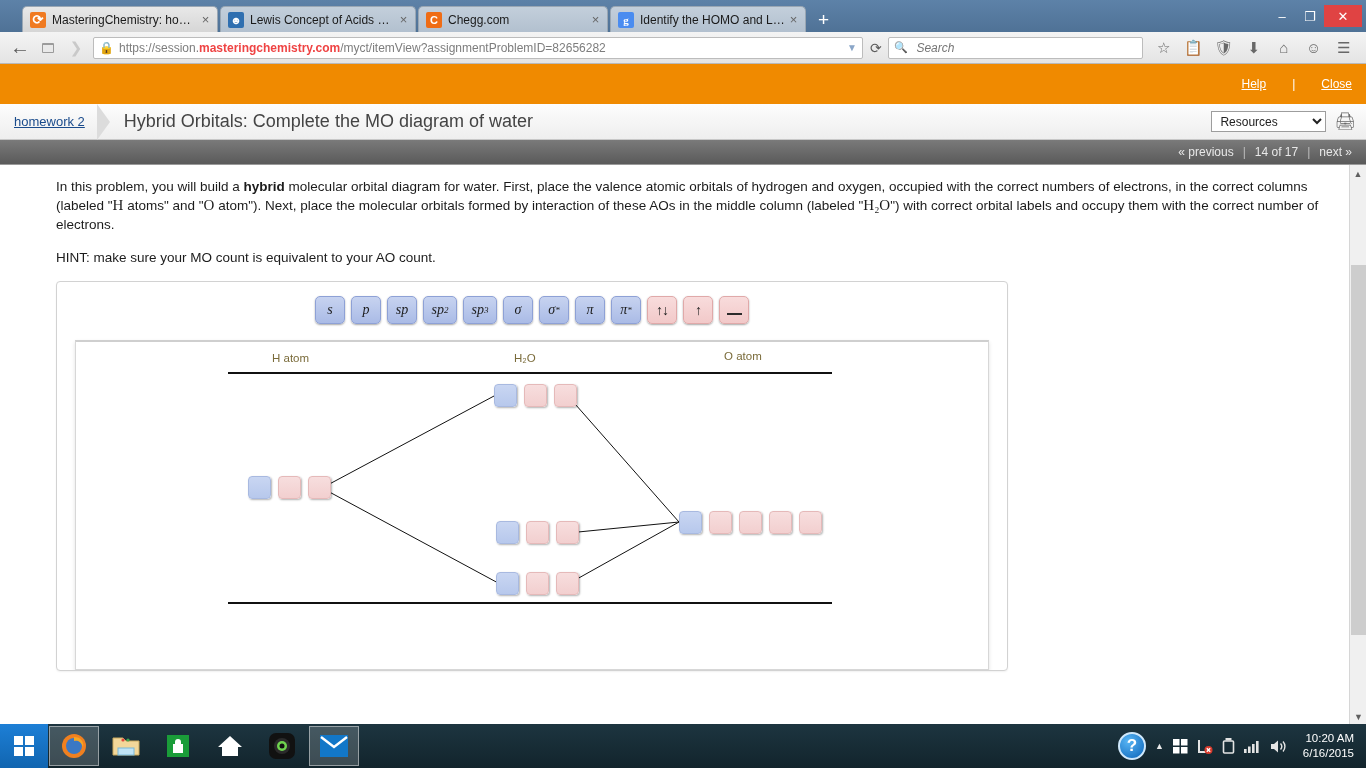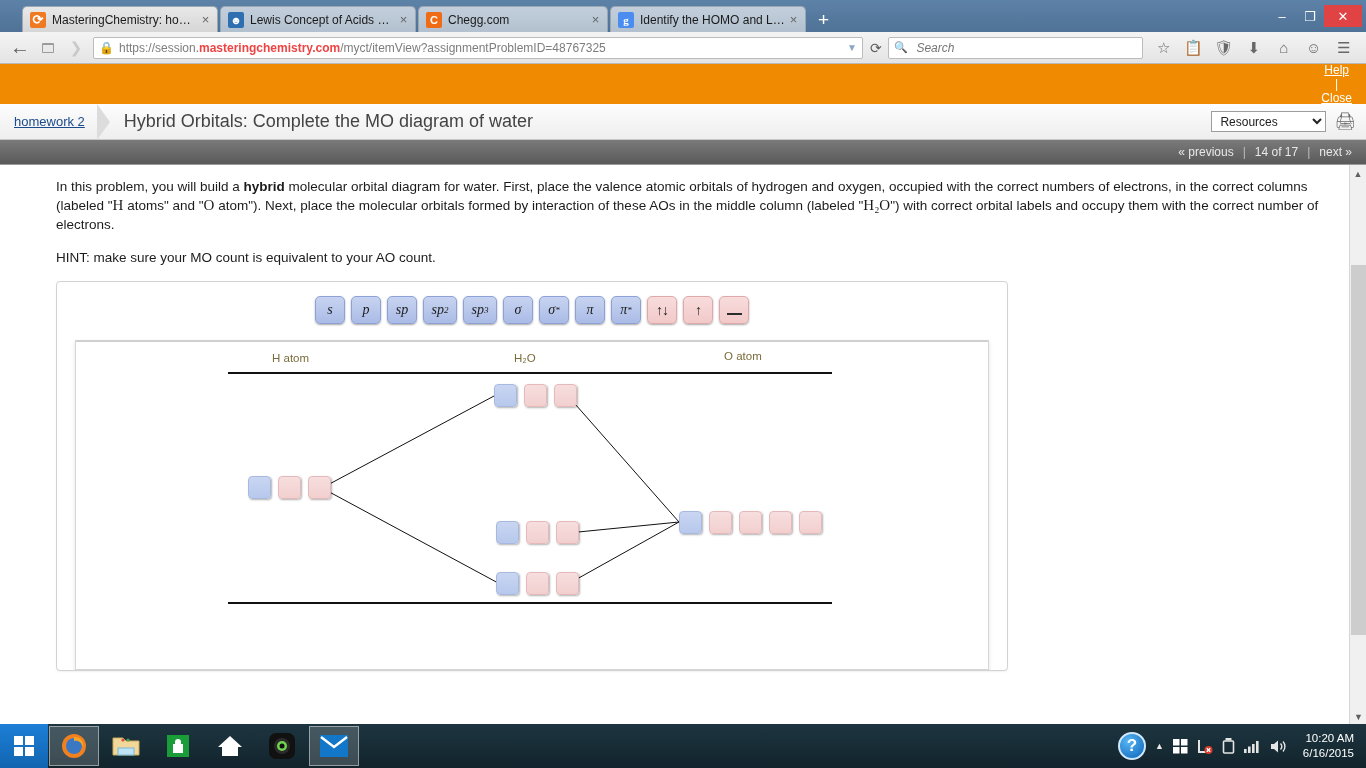--- a/index.html
+++ b/index.html
@@ -117,21 +117,21 @@
   
   #page { width: 1366px; height: 660px; position: relative; background:#fff; }
 
   .course-bar {
     height: 40px; background: #f08a00;
     display: flex; align-items: center;
     padding: 0 14px;
     position: relative;
   }
   .course-title { color:#fff; font-size: 21px; }
-  .course-links { margin-left:auto; display:flex; align-items:center; gap:0;flex-direction:column; }
+  .course-links { margin-left:auto; display:flex; align-items:center; gap:16px; }
   .course-links a { color:#fff; font-size:12px; text-decoration: underline; }
   .course-sep { color:#fff; margin: 0 10px; font-size:12px; }
 
   .crumb-bar {
     height: 36px;
     background: linear-gradient(#fdfdfd, #eeeeee);
     border-bottom: 1px solid #c8c8c8;
     display: flex; align-items: center;
     padding-left: 14px;
     position: relative;
@@ -358,21 +358,21 @@
     <div class="nav-ico" style="font-size:20px;">←</div>
     <div class="nav-ico">
       <svg width="14" height="14" viewBox="0 0 14 14">
           <rect x="1" y="2" width="12" height="10" rx="1" fill="#9b9b9b"></rect>
           <rect x="2" y="4" width="10" height="7" fill="#e9e9e9"></rect>
         </svg>
     </div>
     <div class="nav-ico" style="color:#c9c9c9;font-size:15px;">❯</div>
     <div class="urlbar">
       <span class="lock">🔒</span>
-      <span class="url"><span>https://session.</span><b>masteringchemistry.com</b><span>/myct/itemView?assignmentProblemID=48767325</span></span>
+      <span class="url"><span>https://session.</span><b>masteringchemistry.com</b><span>/myct/itemView?assignmentProblemID=82656282</span></span>
       <span class="url-drop">▼</span>
     </div>
     <div class="reload">⟳</div>
     <div class="searchbar">
       <span class="s-ico">🔍</span>
       <input placeholder="Search" style="">
     </div>
     <div class="tool-ico">☆</div>
     <div class="tool-ico">📋</div>
     <div class="tool-ico">🛡</div>

